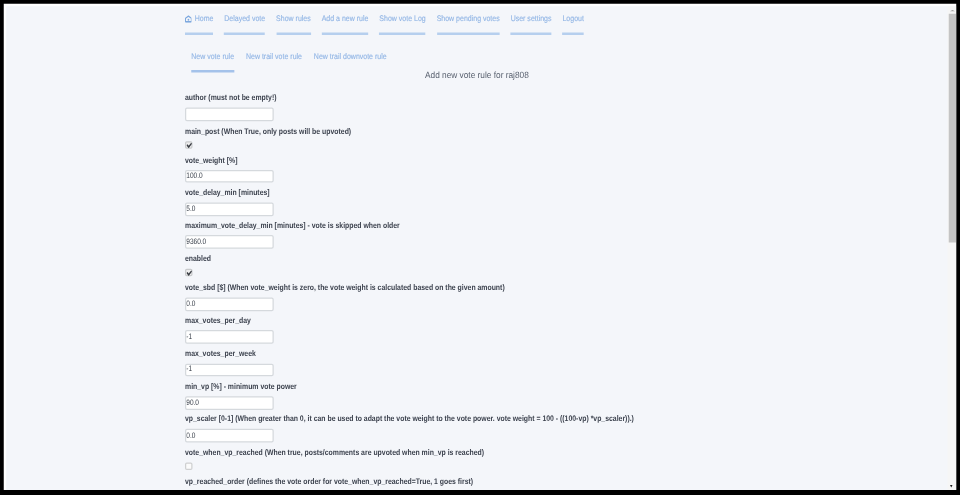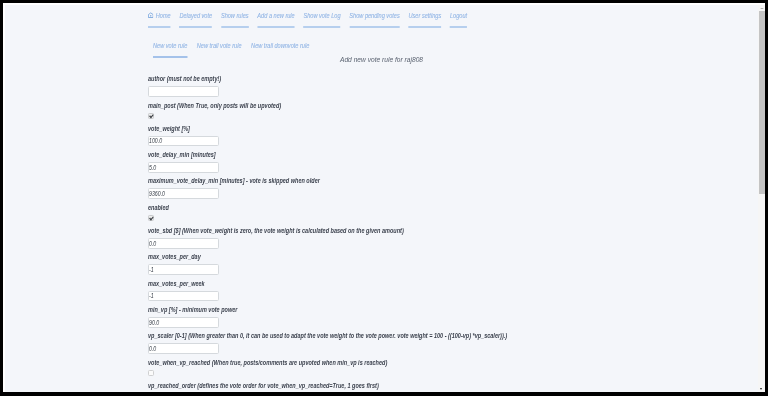--- a/index.html
+++ b/index.html
@@ -1,21 +1,21 @@
 <!DOCTYPE html>
 <html><head>
 <meta charset="utf-8">
 <style>
   html,body{margin:0;padding:0;}
   body{width:768px;height:396px;overflow:hidden;background:#000;
        font-family:"Liberation Sans",sans-serif;}
   .window{position:absolute;left:2.7px;top:2.8px;width:762.6px;height:389.1px;
           background:#ffffff;overflow:hidden;}
   .viewport{position:absolute;left:2.1px;top:2.4px;width:760.5px;height:387.1px;
-            background:#f4f6fa;overflow:hidden;font-style:italic;}
+            background:#f4f6fa;overflow:hidden;}
   .scrollbar{position:absolute;right:0px;top:0px;width:7.2px;height:387.1px;background:#f6f6f6;}
   .sb-up,.sb-down{position:absolute;left:0;width:7.2px;height:7.5px;}
   .sb-up{top:0;}
   .sb-down{bottom:0;}
   .sb-arrow{position:absolute;left:1.6px;width:0;height:0;border-left:2.0px solid transparent;
             border-right:2.0px solid transparent;}
   .sb-up .sb-arrow{top:3.3px;border-bottom:1.9px solid #9a9a9a;}
   .sb-down .sb-arrow{top:3.2px;left:2.0px;border-left:1.6px solid transparent;border-right:1.6px solid transparent;border-top:2.0px solid #1c1c1c;}
   .sb-thumb{position:absolute;left:1.1px;width:6.1px;background:#c4c4c4;}
 

